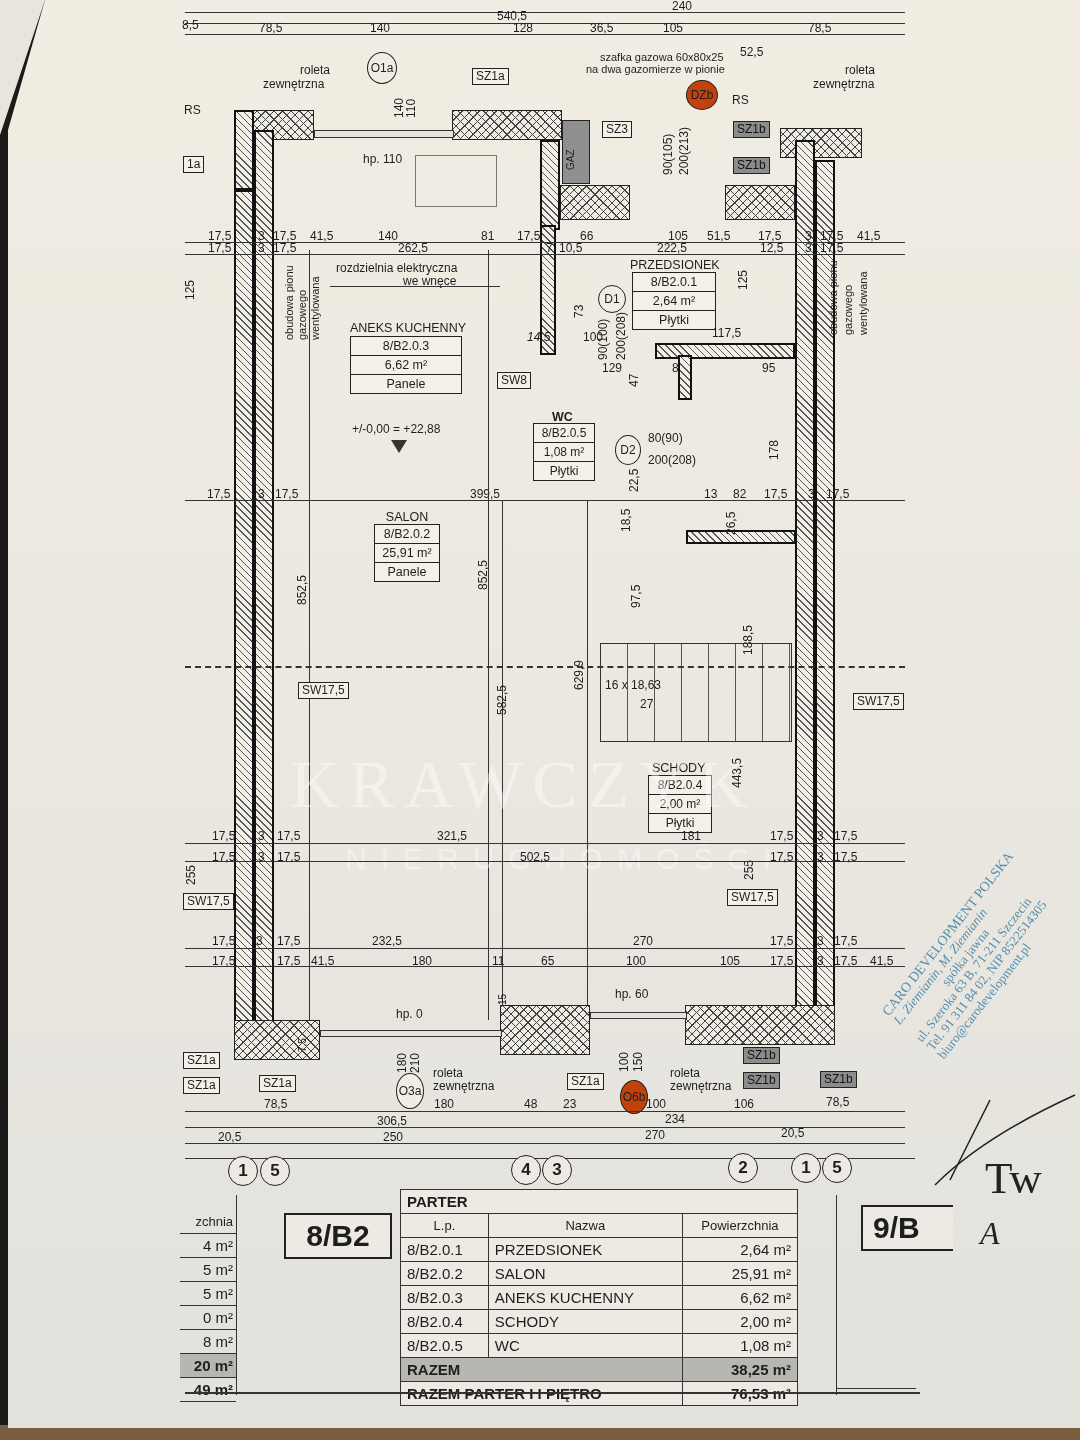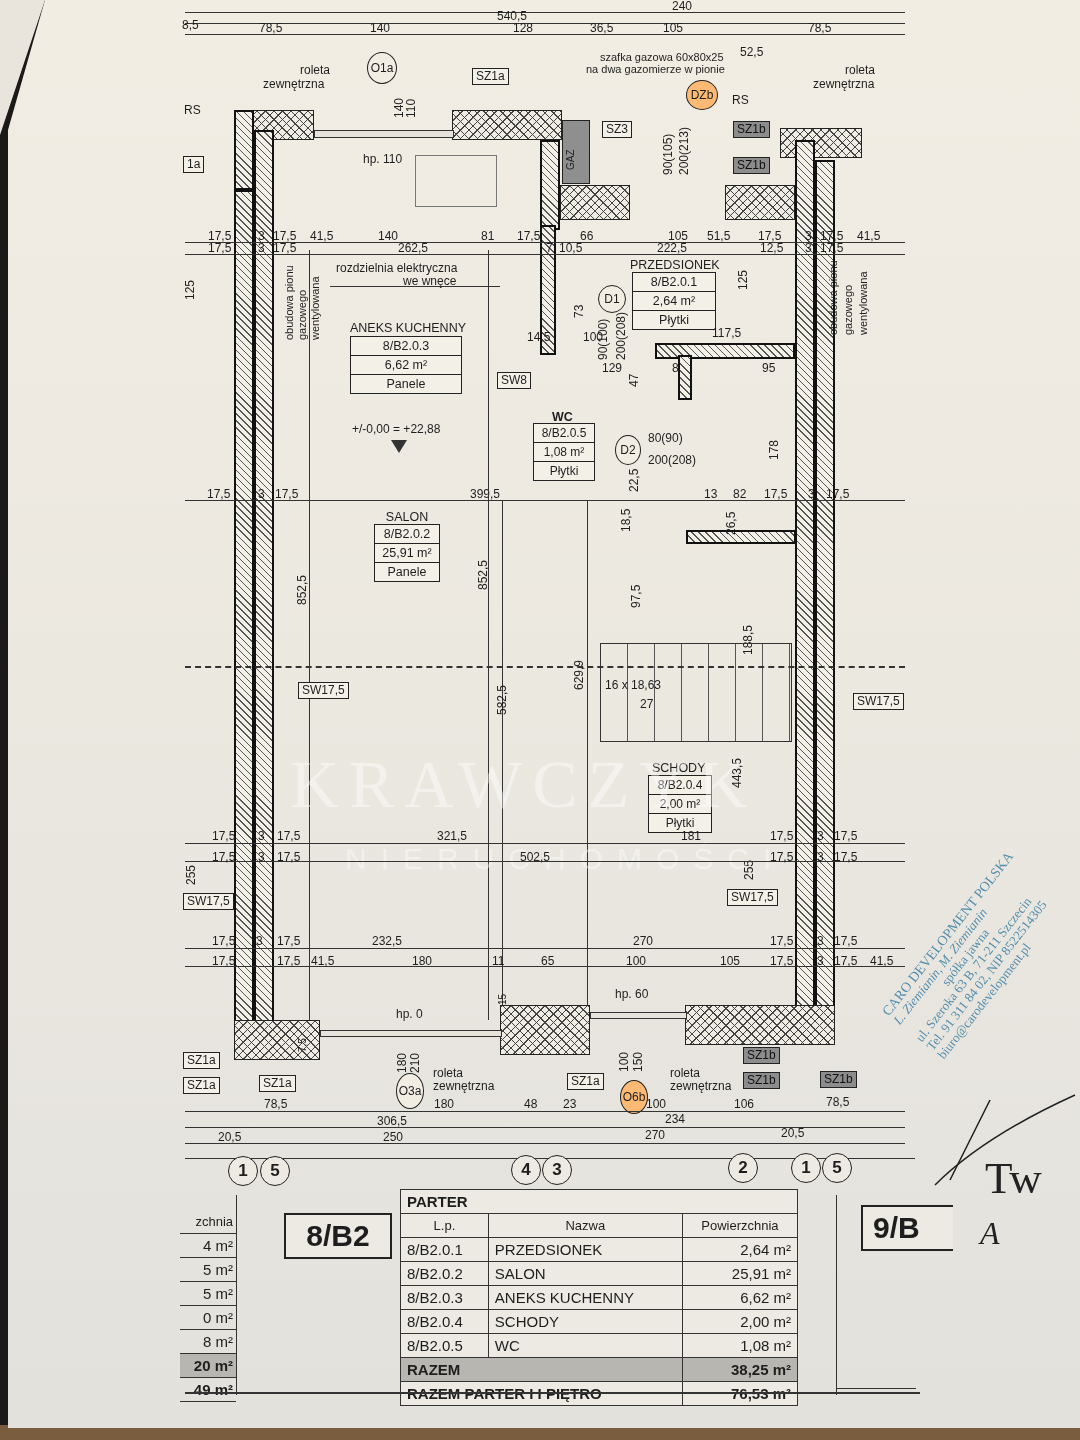--- a/index.html
+++ b/index.html
@@ -10,21 +10,21 @@
   .plan{position:absolute;left:0;top:0;width:1080px;height:1440px;}
   .t{position:absolute;font-size:12px;white-space:nowrap;line-height:1;}
   .tv{position:absolute;font-size:12px;white-space:nowrap;line-height:1;transform:rotate(-90deg);transform-origin:left top;}
   .hl{position:absolute;height:1px;background:#333;}
   .vl{position:absolute;width:1px;background:#333;}
   .wall{position:absolute;background:repeating-linear-gradient(45deg,#f3f0e8 0 4px,#555 4px 5px);border:2px solid #111;box-sizing:border-box;}
   .xwall{position:absolute;background:repeating-linear-gradient(45deg,transparent 0 5px,#444 5px 6px),repeating-linear-gradient(-45deg,#efece4 0 5px,#444 5px 6px);border:1px solid #222;box-sizing:border-box;}
   .tag{position:absolute;border:1.5px solid #222;padding:1px 3px;font-size:12px;background:#f3f0e8;line-height:1.1;white-space:nowrap;}
   .tag.dark{background:#8c8c8c;color:#111;}
   .circle{position:absolute;border:1.5px solid #222;border-radius:50%;display:flex;align-items:center;justify-content:center;font-size:12px;background:#f1ede3;}
-  .circle.dark{background:#fdba74;}
+  .circle.dark{background:#c2410c;}
   .axis{position:absolute;width:28px;height:28px;border:1.5px solid #222;border-radius:50%;display:flex;align-items:center;justify-content:center;font-size:17px;font-weight:bold;background:#eceae3;}
   .roombox{position:absolute;border:1.5px solid #222;background:#f3f0e8;font-size:12.5px;text-align:center;}
   .roombox div{border-bottom:1.5px solid #222;line-height:18px;}
   .roombox div:last-child{border-bottom:none;}
   .roomname{position:absolute;font-size:12.5px;text-align:center;white-space:nowrap;}
   .dash{position:absolute;height:0;border-top:2px dashed #333;}
   .watermark{position:absolute;font-family:"Liberation Serif",serif;color:rgba(255,255,255,0.42);letter-spacing:10px;white-space:nowrap;}
   .label-box{position:absolute;border:2px solid #222;font-weight:bold;display:flex;align-items:center;justify-content:center;background:#eceae3;}
   table.area{position:absolute;left:400px;top:1189px;width:398px;border-collapse:collapse;font-size:15px;background:#eceae3;}
   table.area td,table.area th{border:1.5px solid #333;padding:1px 6px;height:21px;}
@@ -153,21 +153,21 @@
   <div class="roombox" style="left:632px;top:272px;width:82px;">
     <div>8/B2.0.1</div>
     <div>2,64 m²</div>
     <div>Płytki</div>
   </div>
   <div class="circle" style="left:598px;top:285px;width:26px;height:26px;">D1</div>
   <span class="tv" style="left:597px;top:360px;">90(100)</span>
   <span class="tv" style="left:615px;top:360px;">200(208)</span>
   <span class="t" style="left:583px;top:331px;">100</span>
   <span class="t" style="left:712px;top:327px;">117,5</span>
-  <span class="t" style="left:527px;top:331px;">14,5</span>
+  <span class="t" style="left:527px;top:331px;font-style:italic;">14,5</span>
   <span class="t" style="left:602px;top:362px;">129</span>
   <span class="t" style="left:672px;top:362px;">8</span>
   <span class="t" style="left:762px;top:362px;">95</span>
   <span class="tv" style="left:628px;top:387px;">47</span>
   <span class="tv" style="left:573px;top:318px;">73</span>
   <span class="tv" style="left:737px;top:290px;">125</span>
 
   <span class="t" style="left:352px;top:423px;">+/-0,00 = +22,88</span>
   <div style="position:absolute;left:391px;top:440px;width:0;height:0;border-left:8px solid transparent;border-right:8px solid transparent;border-top:13px solid #333;"></div>
 

